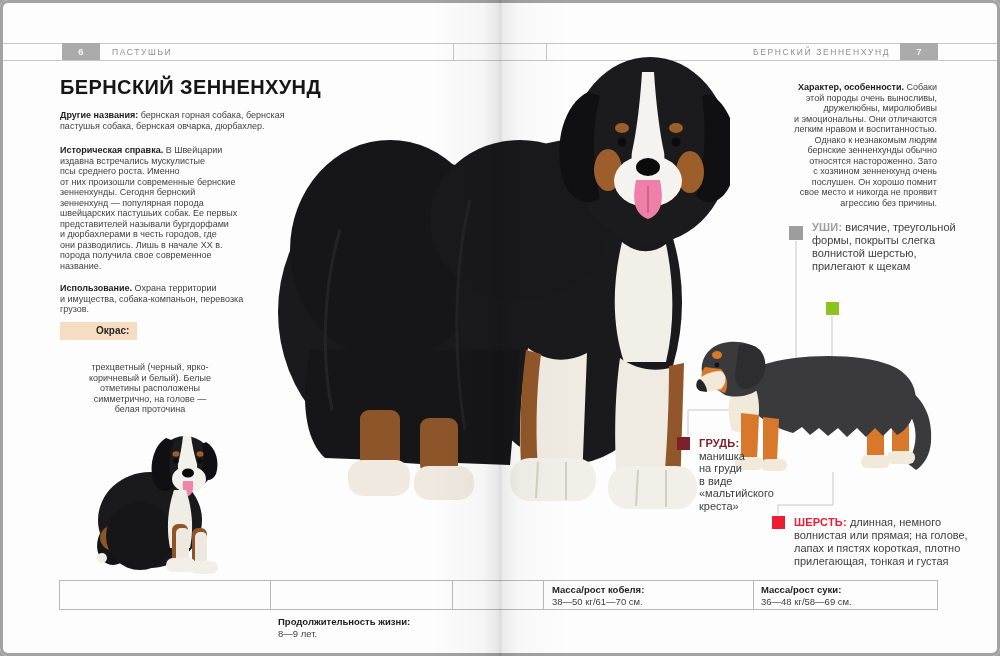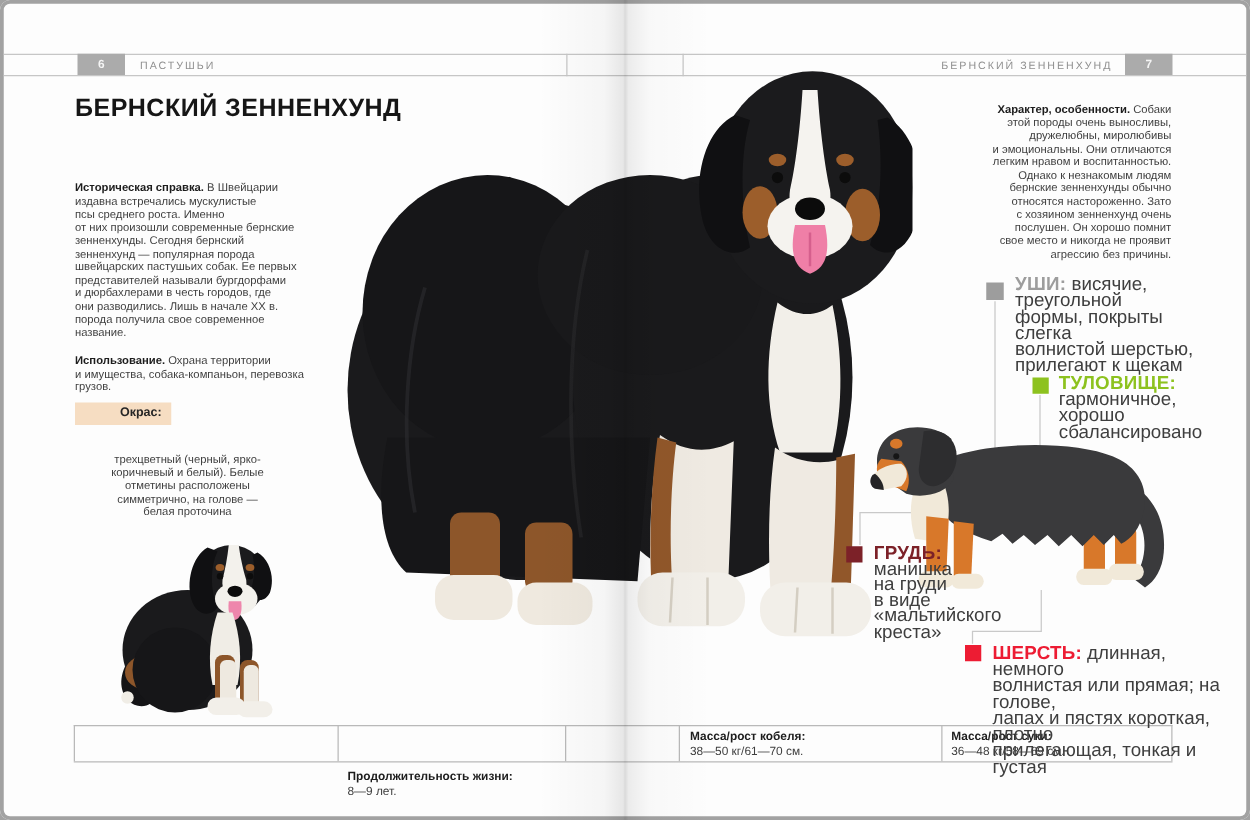--- a/index.html
+++ b/index.html
@@ -17,21 +17,21 @@
     font-weight:bold;text-align:center;line-height:17px;z-index:1;}
   .runhead{font-size:8.5px;letter-spacing:1.6px;color:#8f8f8f;font-weight:500;z-index:1;}
   .title{font-size:20px;font-weight:bold;letter-spacing:0.4px;color:#161616;z-index:2;}
   .body-text{font-size:9px;line-height:10.5px;color:#3f3f3f;z-index:2;}
   .body-text b{color:#1d1d1d;}
   .pre{white-space:pre-line;text-align:center;}
   .right-al{text-align:right;}
   .okras-box{background:#f6ddc2;padding:3px 8px 4px 8px;font-size:10px;font-weight:bold;
     color:#262626;z-index:2;}
   .callout{z-index:6;}
-  .callout-text{font-size:15px;line-height:13px;color:#3e3e3e;}
+  .callout-text{font-size:11px;line-height:13px;color:#3e3e3e;}
   .callout-text b{letter-spacing:0.2px;}
   .block-label b{display:block;}
   .swatch{position:absolute;width:13px;height:13px;z-index:6;}
   .facts-cell{font-size:9.5px;line-height:11.5px;color:#3e3e3e;z-index:2;}
   .facts-cell b{display:block;color:#1d1d1d;}
   .vdiv{width:1px;background:#b9b9b9;top:580px;height:29px;z-index:2;}
   svg{display:block;}
   .art{z-index:3;}
   .connectors{z-index:2;pointer-events:none;}
 </style>
@@ -53,20 +53,22 @@
 
   <svg class="abs connectors" style="left:0;top:0;" width="1000" height="656" viewBox="0 0 1000 656">
     <path d="M796 241 L796 362" stroke="#c9c9c9" stroke-width="1" fill="none"></path>
     <path d="M832 316 L832 376" stroke="#c9c9c9" stroke-width="1" fill="none"></path>
     <path d="M757 410 L688 410 L688 436" stroke="#c9c9c9" stroke-width="1" fill="none"></path>
     <path d="M833 472 L833 505 L778 505 L778 515" stroke="#c9c9c9" stroke-width="1" fill="none"></path>
   </svg>
 
   <div class="abs title" style="left:60px;top:76px;">БЕРНСКИЙ ЗЕННЕНХУНД</div>
 
+  <div class="abs body-text" style="left:60px;top:110px;width:235px;"><b>Другие названия:</b> <span class="pre">бернская горная собака, бернская
+пастушья собака, бернская овчарка, дюрбахлер.</span></div>
 
   <div class="abs body-text" style="left:60px;top:283px;width:225px;"><b>Использование.</b> <span class="pre">Охрана территории
 и имущества, собака-компаньон, перевозка
 грузов.</span></div>
 
   <div class="abs body-text" style="left:60px;top:145px;width:220px;"><b>Историческая справка.</b> <span class="pre">В Швейцарии
 издавна встречались мускулистые
 псы среднего роста. Именно
 от них произошли современные бернские
 зенненхунды. Сегодня бернский
@@ -197,22 +199,20 @@
     <circle cx="22" cy="28" r="2.4" fill="#161616"></circle>
   </svg>
 
   <div class="swatch" style="left: 789px; top: 226px; width: 14px; height: 14px; background: rgb(157, 157, 157);"></div>
   <div class="abs callout callout-text" style="left:812px;top:221px;width:155px;"><b style="color: rgb(157, 157, 157);">УШИ:</b> <span class="pre">висячие, треугольной
 формы, покрыты слегка
 волнистой шерстью,
 прилегают к щекам</span></div>
 
   <div class="swatch" style="left: 826px; top: 302px; background: rgb(141, 194, 31);"></div>
-  <div class="abs callout callout-text block-label" style="left:847px;top:300px;width:125px;"><b style="color: rgb(141, 194, 31);">ТУЛОВИЩЕ:</b><span class="pre">гармоничное, хорошо
-сбалансировано</span></div>
 
   <div class="swatch" style="left: 677px; top: 437px; background: rgb(124, 33, 40);"></div>
   <div class="abs callout callout-text block-label" style="left:699px;top:437px;width:110px;line-height:12.5px;"><b style="color: rgb(124, 33, 40);">ГРУДЬ:</b><span class="pre">манишка
 на груди
 в виде
 «мальтийского
 креста»</span></div>
 
   <div class="swatch" style="left: 772px; top: 516px; background: rgb(237, 28, 51);"></div>
   <div class="abs callout callout-text" style="left:794px;top:516px;width:185px;"><b style="color: rgb(237, 28, 51);">ШЕРСТЬ:</b> <span class="pre">длинная, немного

